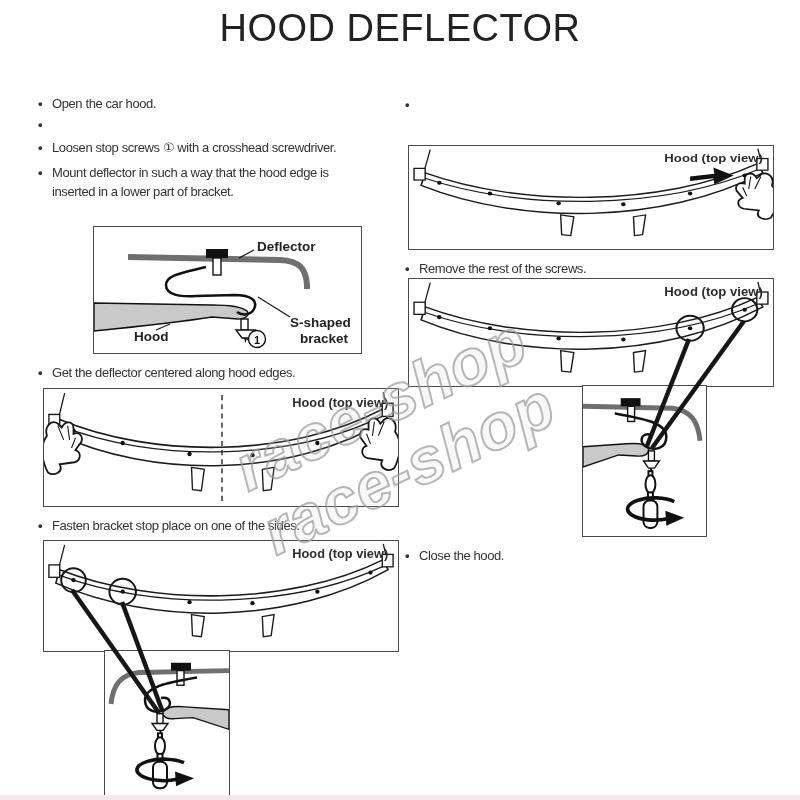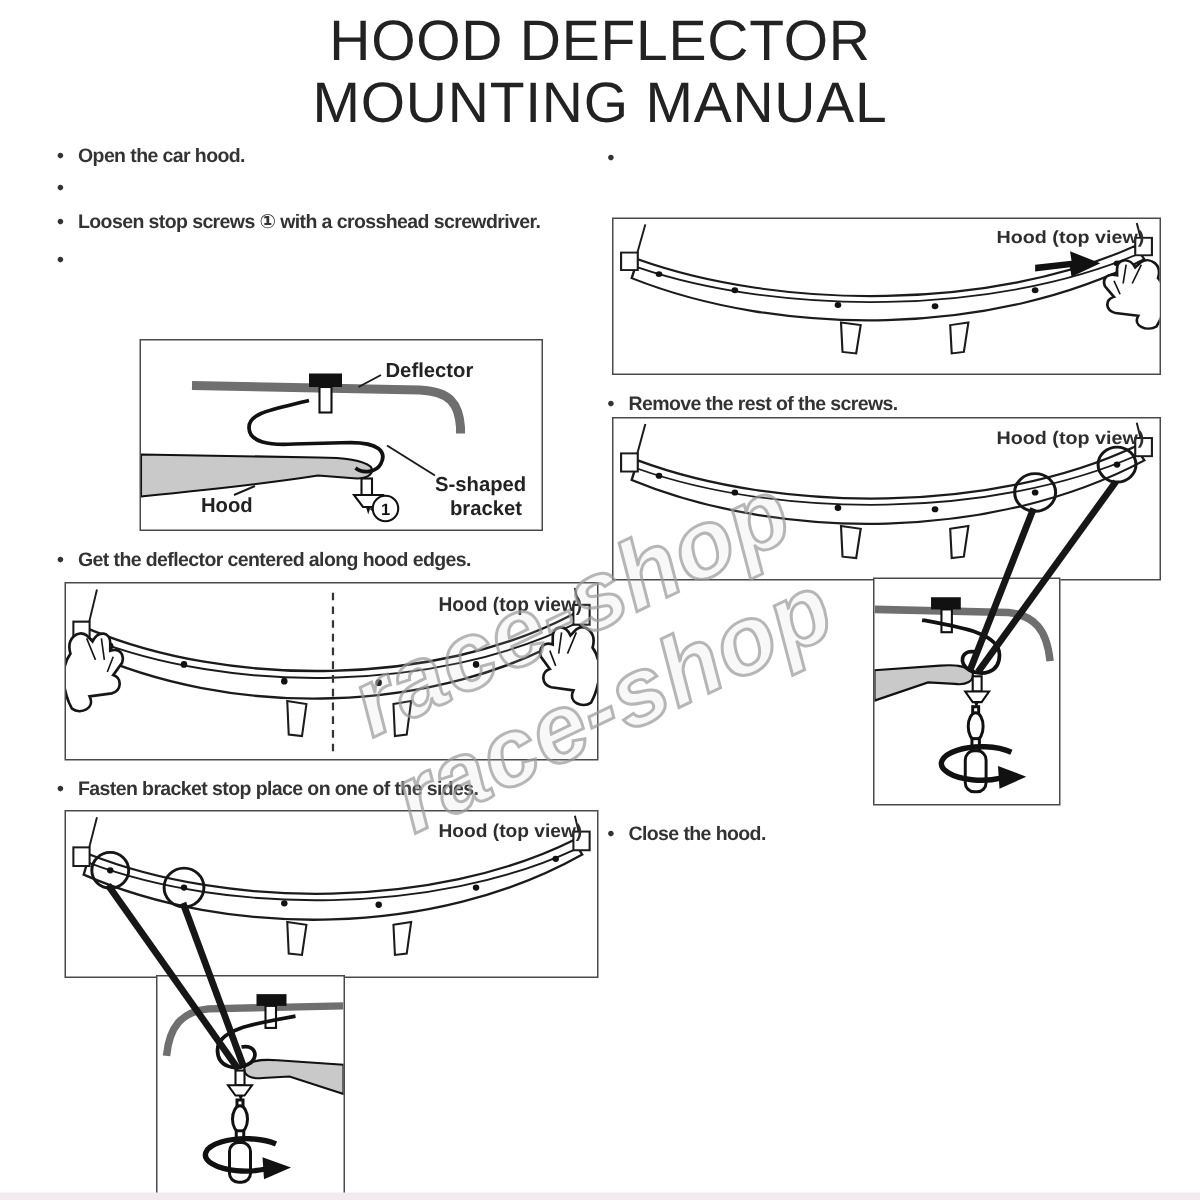--- a/index.html
+++ b/index.html
@@ -5,21 +5,21 @@
   html,body{margin:0;padding:0;}
   body{width:800px;height:800px;position:relative;background:#ffffff;overflow:hidden;
        font-family:"Liberation Sans","DejaVu Sans",sans-serif;}
   .abs{position:absolute;}
   
   .title{left:0;top:8px;width:800px;text-align:center;font-size:38px;line-height:41px;
          color:#222;letter-spacing:.5px;font-weight:400;}
   
   .bullet{display:flex;align-items:flex-start;margin:0 0 2px 0;}
   .bullet .marker{width:14px;flex:0 0 14px;font-size:13px;line-height:19px;color:#333;font-weight:700;}
-  .bullet .btext{font-size:13px;line-height:19px;letter-spacing:-0.4px;font-weight:700;color:#333;
+  .bullet .btext{font-size:13px;line-height:19px;letter-spacing:-0.4px;font-weight:400;color:#333;
                  white-space:pre-line;}
   
   .box{position:absolute;background:#fff;border:1.5px solid #4a4a4a;z-index:1;}
   .box svg{display:block;width:100%;height:100%;}
   svg text{font-family:"Liberation Sans","DejaVu Sans",sans-serif;}
   .tvlabel{font-size:13px;font-weight:600;fill:#2e2e2e;}
   .dglabel{font-size:13.5px;font-weight:600;fill:#222;}
   .band{fill:#fff;stroke:#1b1b1b;stroke-width:1.6;}
   .thin{fill:none;stroke:#1b1b1b;stroke-width:1.3;}
   .cap{fill:#fff;stroke:#1b1b1b;stroke-width:1.4;}
@@ -39,37 +39,38 @@
   
   #watermark{left:0;top:0;z-index:3;pointer-events:none;opacity:.72;}
   #connectors{left:0;top:0;z-index:4;pointer-events:none;}
   .bottom-strip{left:0;top:795px;width:800px;height:5px;background:#f3e9ee;z-index:5;}
 </style>
 </head>
 <body>
 
 <div class="abs title">
   <div>HOOD DEFLECTOR</div>
-  <div>MOUNTING MANUAL</div>
 </div>
 
 <div class="abs" style="left:38px;top:94px;width:360px;">
   <div class="bullet">
     <span class="marker">•</span>
     <span class="btext">Open the car hood.</span>
   </div>
   <div class="bullet">
     <span class="marker">•</span>
   </div>
   <div class="bullet" style="margin-top:4px;">
     <span class="marker">•</span>
     <span class="btext" style="white-space:nowrap;">Loosen stop screws ① with a crosshead screwdriver.</span>
   </div>
   <div class="bullet" style="margin-top:6px;">
     <span class="marker">•</span>
+    <span class="btext">Mount deflector in such a way that the hood edge is
+inserted in a lower part of bracket.</span>
   </div>
 </div>
 
 <div class="abs bullet" style="left:38px;top:363px;width:360px;">
   <span class="marker">•</span>
   <span class="btext">Get the deflector centered along hood edges.</span>
 </div>
 
 <div class="abs bullet" style="left:38px;top:516px;width:360px;">
   <span class="marker">•</span>

